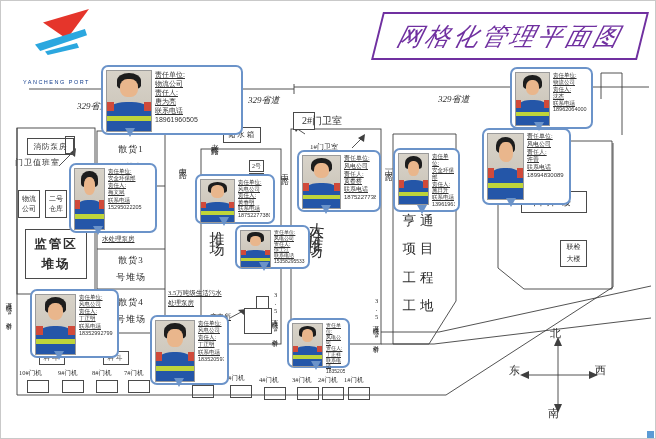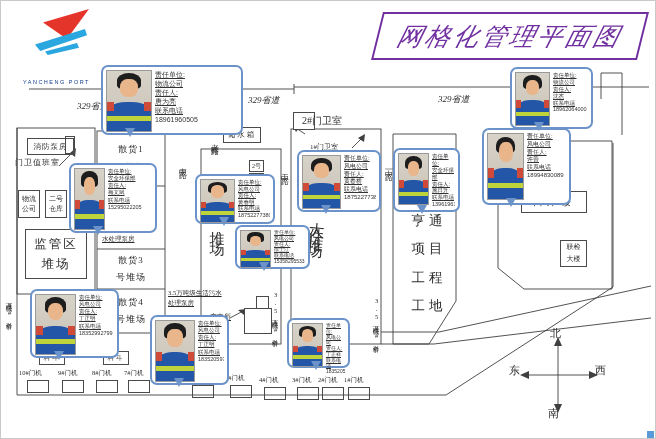--- a/index.html
+++ b/index.html
@@ -81,21 +81,21 @@
   <div class="abs lbl" style="left:76px;top:99px;font-size:9px;font-style:italic;">329省道</div>
   <div class="abs lbl" style="left:247px;top:93px;font-size:9px;font-style:italic;">329省道</div>
   <div class="abs lbl" style="left:437px;top:92px;font-size:9px;font-style:italic;">329省道</div>
 
   <div class="abs boxed" style="left:26px;top:137px;width:47px;height:17px;font-size:7.5px;letter-spacing:1px;">消防泵房</div>
   <div class="abs boxed" style="left:64px;top:135px;width:10px;height:18px;"></div>
   <div class="abs lbl" style="left:14px;top:156px;font-size:8px;letter-spacing:1px;">门卫值班室</div>
   <div class="abs boxed wrap" style="left:17px;top:189px;width:22px;height:28px;font-size:7px;line-height:1.5;">物流公司</div>
   <div class="abs boxed wrap" style="left:44px;top:189px;width:22px;height:28px;font-size:7px;line-height:1.5;">二号仓库</div>
   <div class="abs boxed" style="left:24px;top:228px;width:62px;height:50px;">
-    <span class="wrap" style="width:45px;font-size:12.5px;letter-spacing:2px;line-height:1.6;">监管区堆场</span>
+    <span class="wrap" style="width:45px;font-size:12.5px;letter-spacing:2px;line-height:1.6;font-weight:bold;">监管区堆场</span>
   </div>
 
   <div class="abs boxed" style="left:96px;top:130px;width:68px;height:55px;border:none;">
       <span class="wrap" style="width:33px;font-size:9px;letter-spacing:1px;line-height:1.9;">散货1号堆场</span>
     </div>
   <div class="abs boxed" style="left:96px;top:185px;width:68px;height:63px;border:none;">
       <span class="wrap" style="width:33px;font-size:9px;letter-spacing:1px;line-height:1.9;">散货2号堆场</span>
     </div>
   <div class="abs boxed" style="left:96px;top:248px;width:68px;height:40px;border:none;">
       <span class="wrap" style="width:33px;font-size:9px;letter-spacing:1px;line-height:1.9;">散货3号堆场</span>
@@ -111,21 +111,21 @@
   <div class="abs vtext" style="left:381px;top:162px;font-size:8px;">中一路</div>
   <div class="abs boxed" style="left:248px;top:159px;width:15px;height:12px;font-size:6px;background:#fff;">2号</div>
   <div class="abs boxed" style="left:248px;top:172px;width:15px;height:11px;background:#fff;"></div>
   <div class="abs vtext" style="left:206px;top:218px;font-size:15px;letter-spacing:10px;">堆场</div>
 
   <div class="abs boxed" style="left:292px;top:111px;width:22px;height:18px;background:#fff;"></div>
   <div class="abs lbl" style="left:301px;top:113px;font-size:10px;">2#门卫室</div>
   <div class="abs lbl" style="left:309px;top:141px;font-size:7px;">1#门卫室</div>
   <div class="abs vtext" style="left:305px;top:208px;font-size:16px;letter-spacing:7px;transform:rotate(5deg);">大件堆场</div>
 
-  <div class="abs wrap" style="left:397px;top:206px;width:44px;font-size:13.5px;letter-spacing:4px;line-height:2.1;text-align:center;margin-left:9px;">亨通项目工程工地</div>
+  <div class="abs wrap" style="left:397px;top:206px;width:44px;font-size:13.5px;letter-spacing:4px;line-height:2.1;text-align:center;">亨通项目工程工地</div>
 
   <div class="abs boxed" style="left:520px;top:190px;width:66px;height:22px;font-size:10px;letter-spacing:4px;background:#fff;">口岸楼</div>
   <div class="abs boxed" style="left:559px;top:239px;width:27px;height:27px;background:#fff;">
     <span class="wrap" style="width:16px;font-size:7px;line-height:1.6;">联检大楼</span>
   </div>
   <div class="abs vtext" style="left:580px;top:80px;font-size:9px;">大门口</div>
 
   <div class="abs wrap" style="left:101px;top:223px;width:42px;font-size:6.5px;text-decoration:underline;line-height:1.5;">万吨级生活污水处理泵房</div>
   <div class="abs wrap" style="left:167px;top:287px;width:56px;font-size:6.5px;text-decoration:underline;line-height:1.5;">3.5万吨级生活污水处理泵房</div>
   <div class="abs boxed" style="left:255px;top:295px;width:13px;height:14px;background:#fff;"></div>

